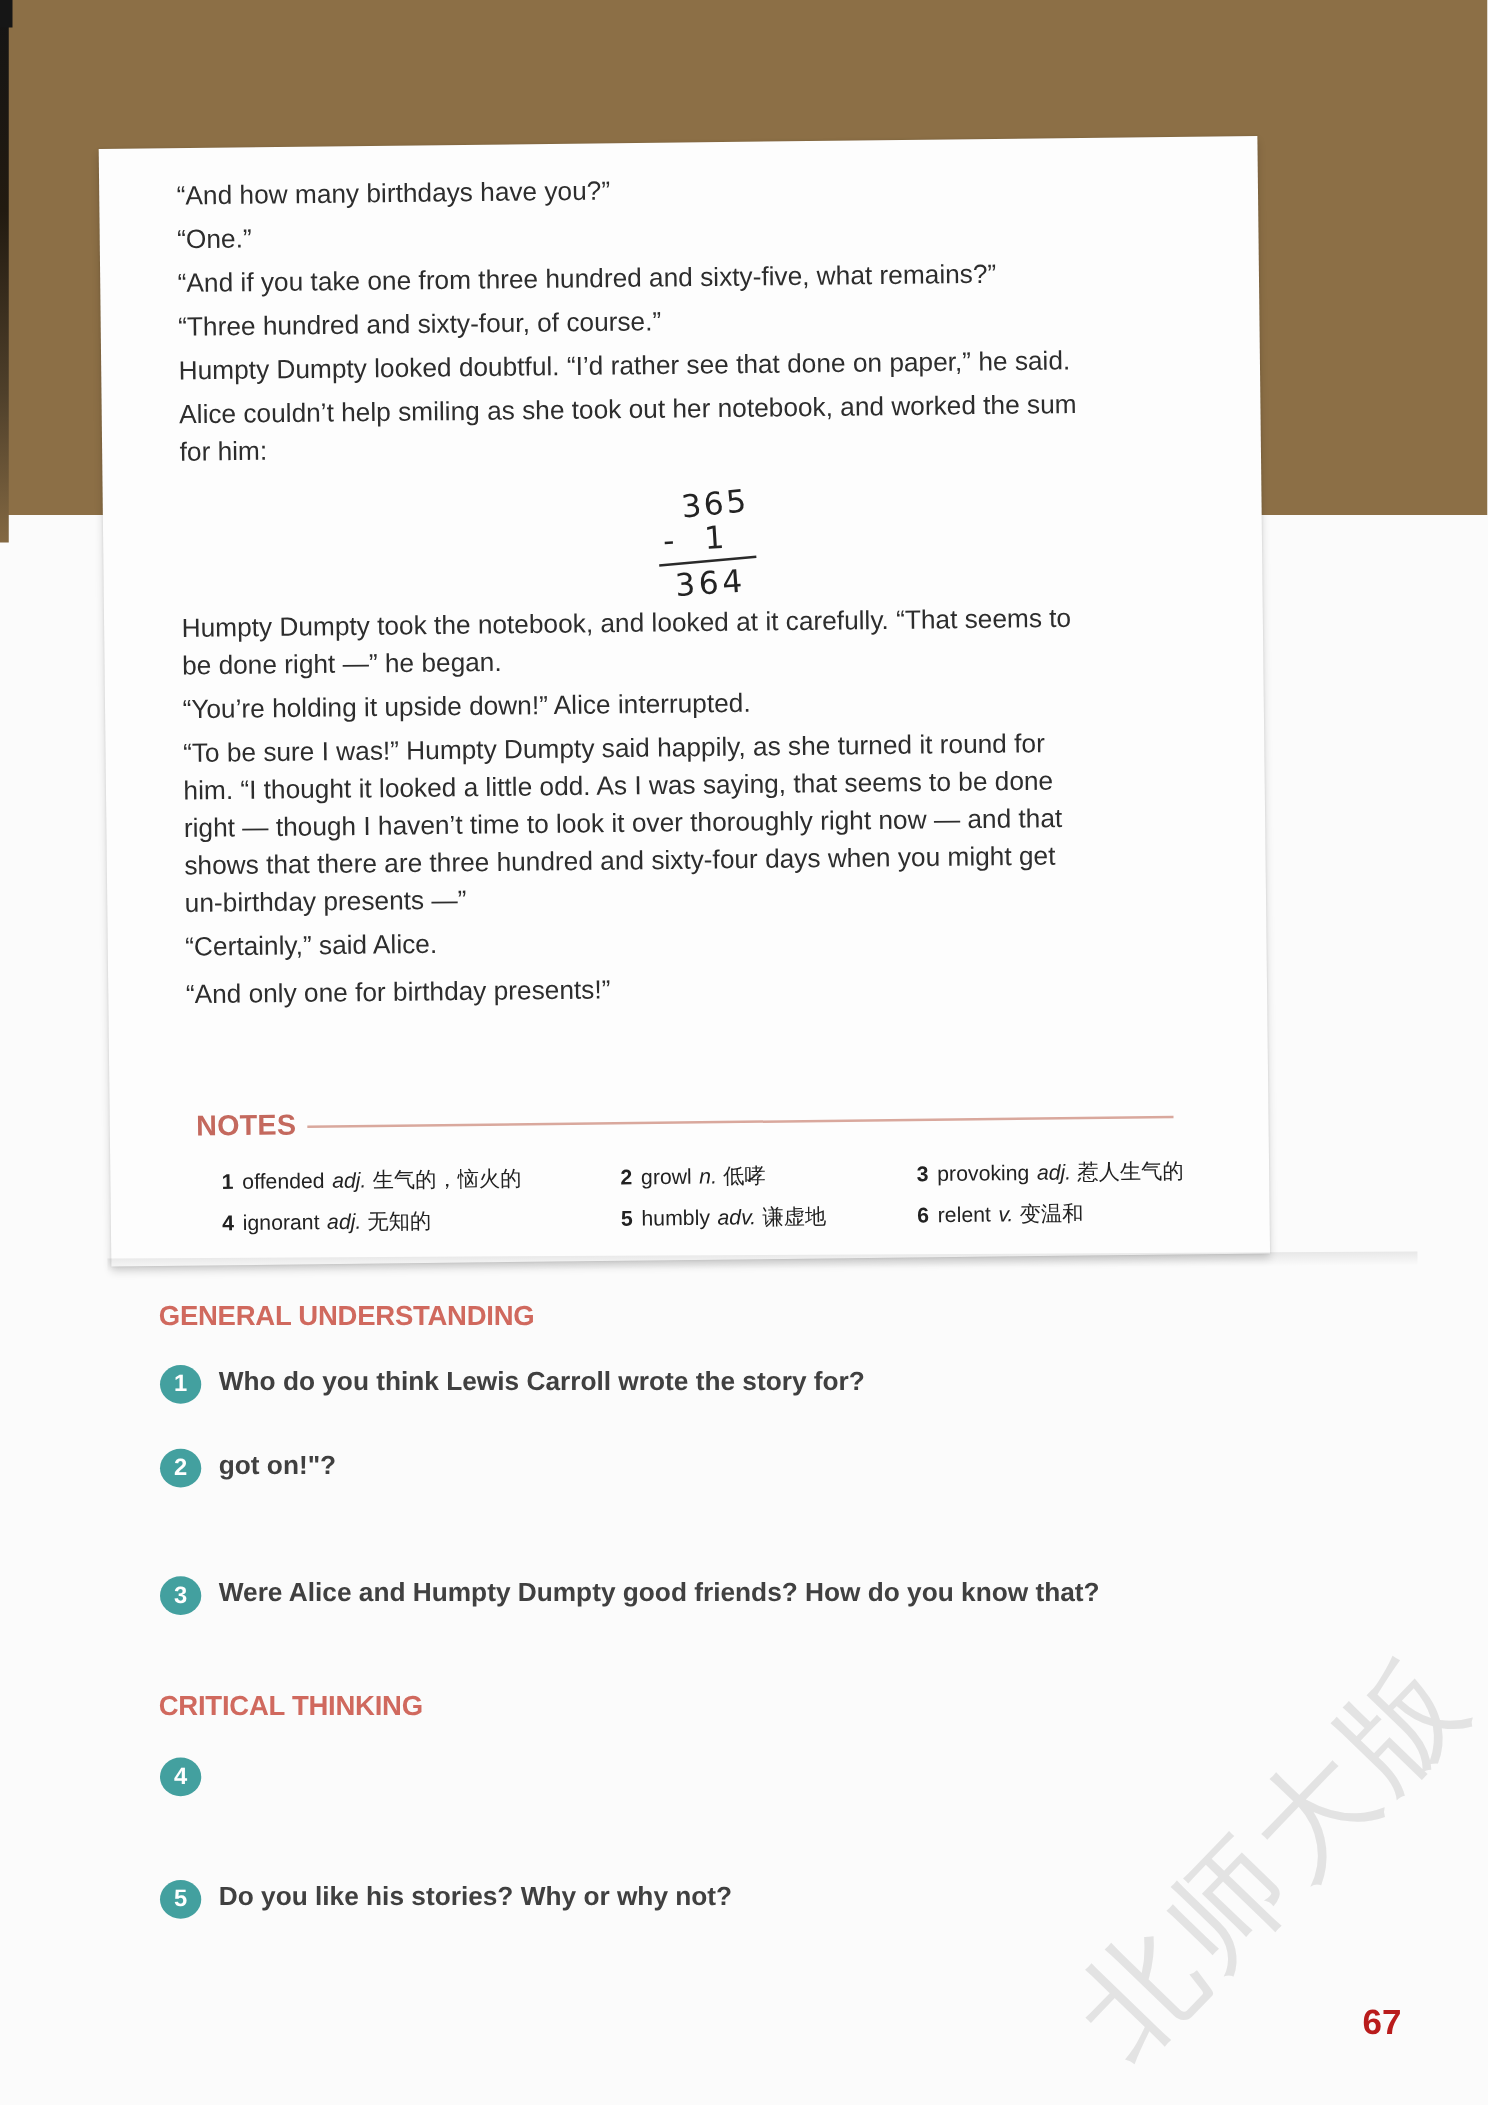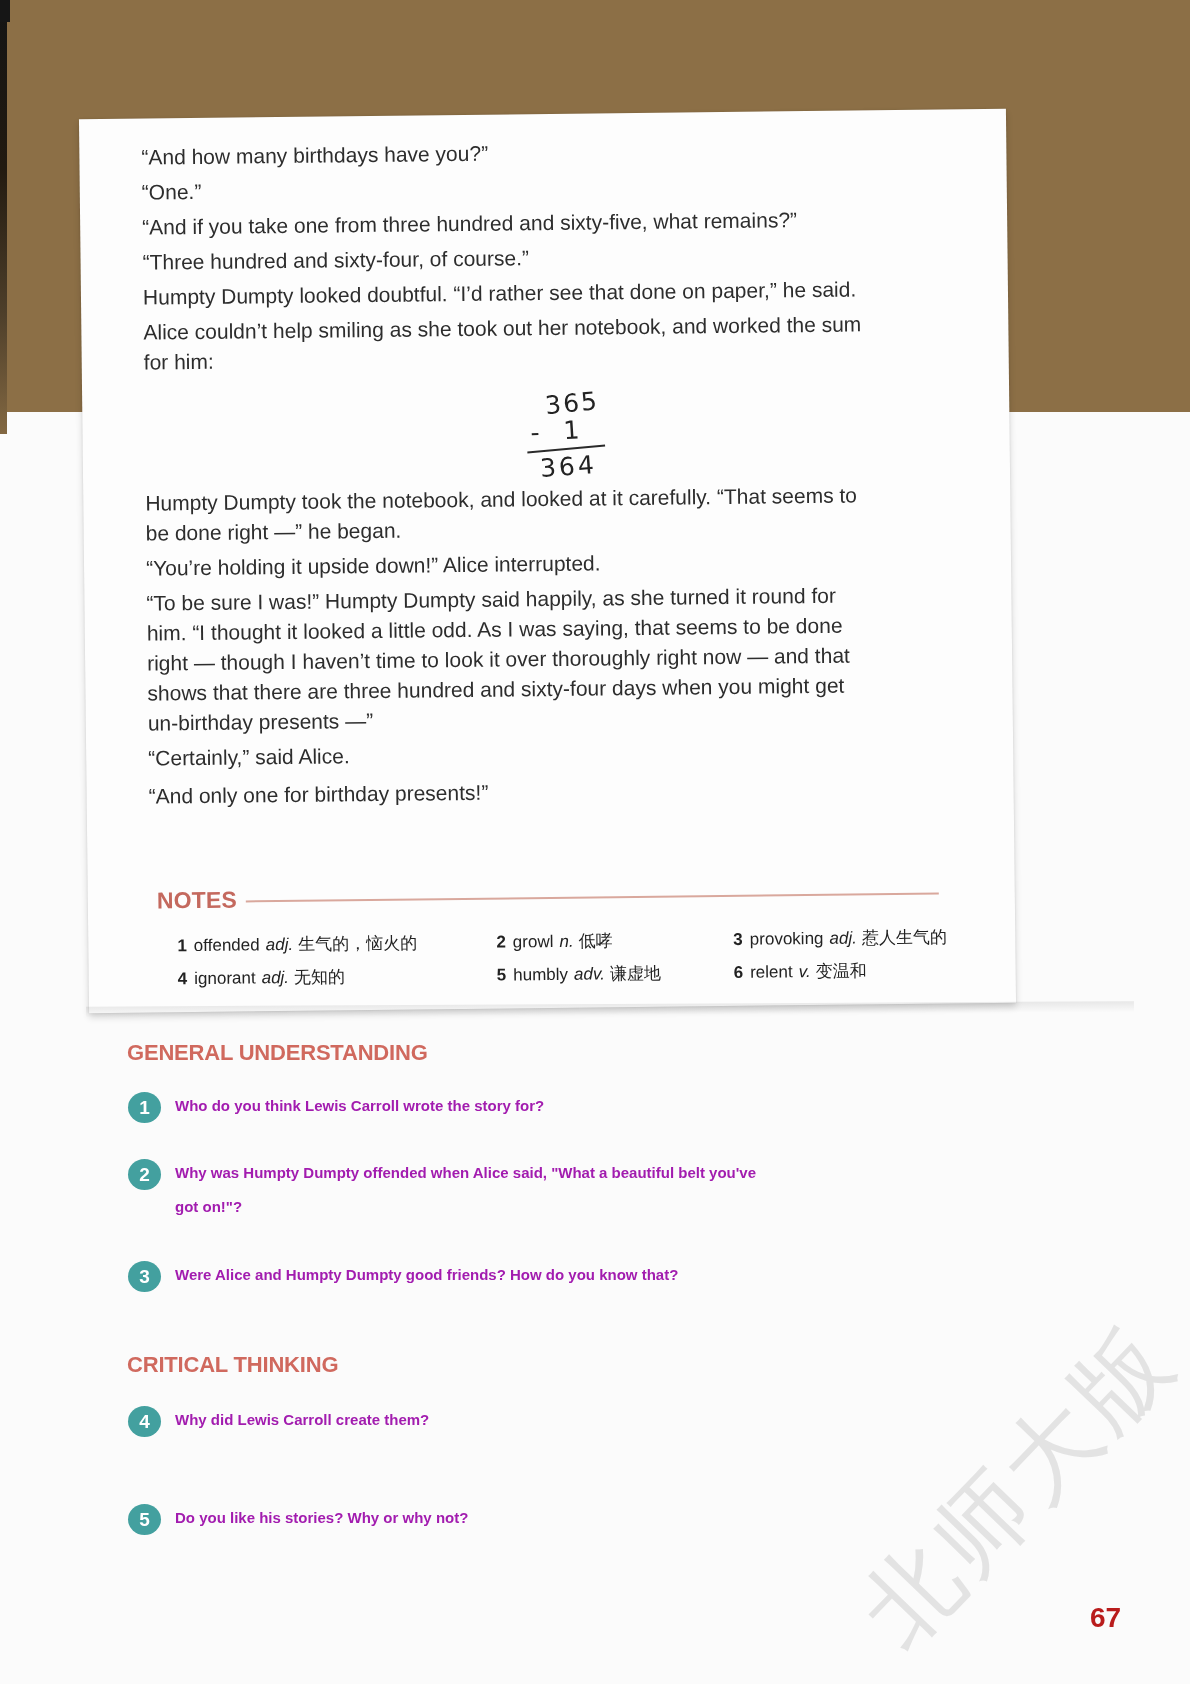--- a/index.html
+++ b/index.html
@@ -71,21 +71,21 @@
     white-space:nowrap;
   }
   .q{position:absolute;left:128px;width:900px;}
   .qnum{
     position:absolute;left:0;top:1px;width:33px;height:31px;border-radius:50%;
     background:#43a09f;color:#ffffff;font-size:19px;font-weight:bold;
     display:flex;align-items:center;justify-content:center;
   }
   .qtext{
     margin-left:47px;position:relative;top:-2px;
-    font-size:15px;font-weight:bold;color:#a21caf;line-height:34px;
+    font-size:21px;font-weight:bold;color:#404040;line-height:34px;
   }
   .qline{display:block;white-space:nowrap;}
   .qtext .u{text-decoration:underline;text-underline-offset:4px;text-decoration-thickness:2px;}
 
   
   .watermark{
     position:absolute;left:880px;top:1566px;
     font-family:"DejaVu Serif","Liberation Serif",serif;
     font-size:94px;letter-spacing:6px;color:#e3e3e3;white-space:nowrap;
     transform:rotate(-46deg);transform-origin:0 50%;
@@ -181,42 +181,40 @@
     <div class="qtext">
         <span class="qline">Who do you think Lewis Carroll wrote the story for?</span>
       </div>
   </div>
 
   <div class="q" style="top:1158px;">
     <span class="qnum">
         <span>2</span>
       </span>
     <div class="qtext">
-      <span class="qline">Why was Humpty Dumpty offended when Alice said, "What a beautiful belt you've</span>
       <span class="qline">got on!"?</span>
     </div>
   </div>
 
   <div class="q" style="top:1260px;">
     <span class="qnum">
         <span>3</span>
       </span>
     <div class="qtext">
         <span class="qline">Were Alice and Humpty Dumpty good friends? How do you know that?</span>
       </div>
   </div>
 
   <div class="sec-head" style="top:1352px;text-align:right;">CRITICAL THINKING</div>
 
   <div class="q" style="top:1405px;">
     <span class="qnum">
         <span>4</span>
       </span>
     <div class="qtext">
-      <span class="qline">Why did Lewis Carroll create them?</span>
     </div>
   </div>
 
   <div class="q" style="top:1503px;">
     <span class="qnum">
         <span>5</span>
       </span>
     <div class="qtext">
         <span class="qline">Do you like his stories? Why or why not?</span>
       </div>

